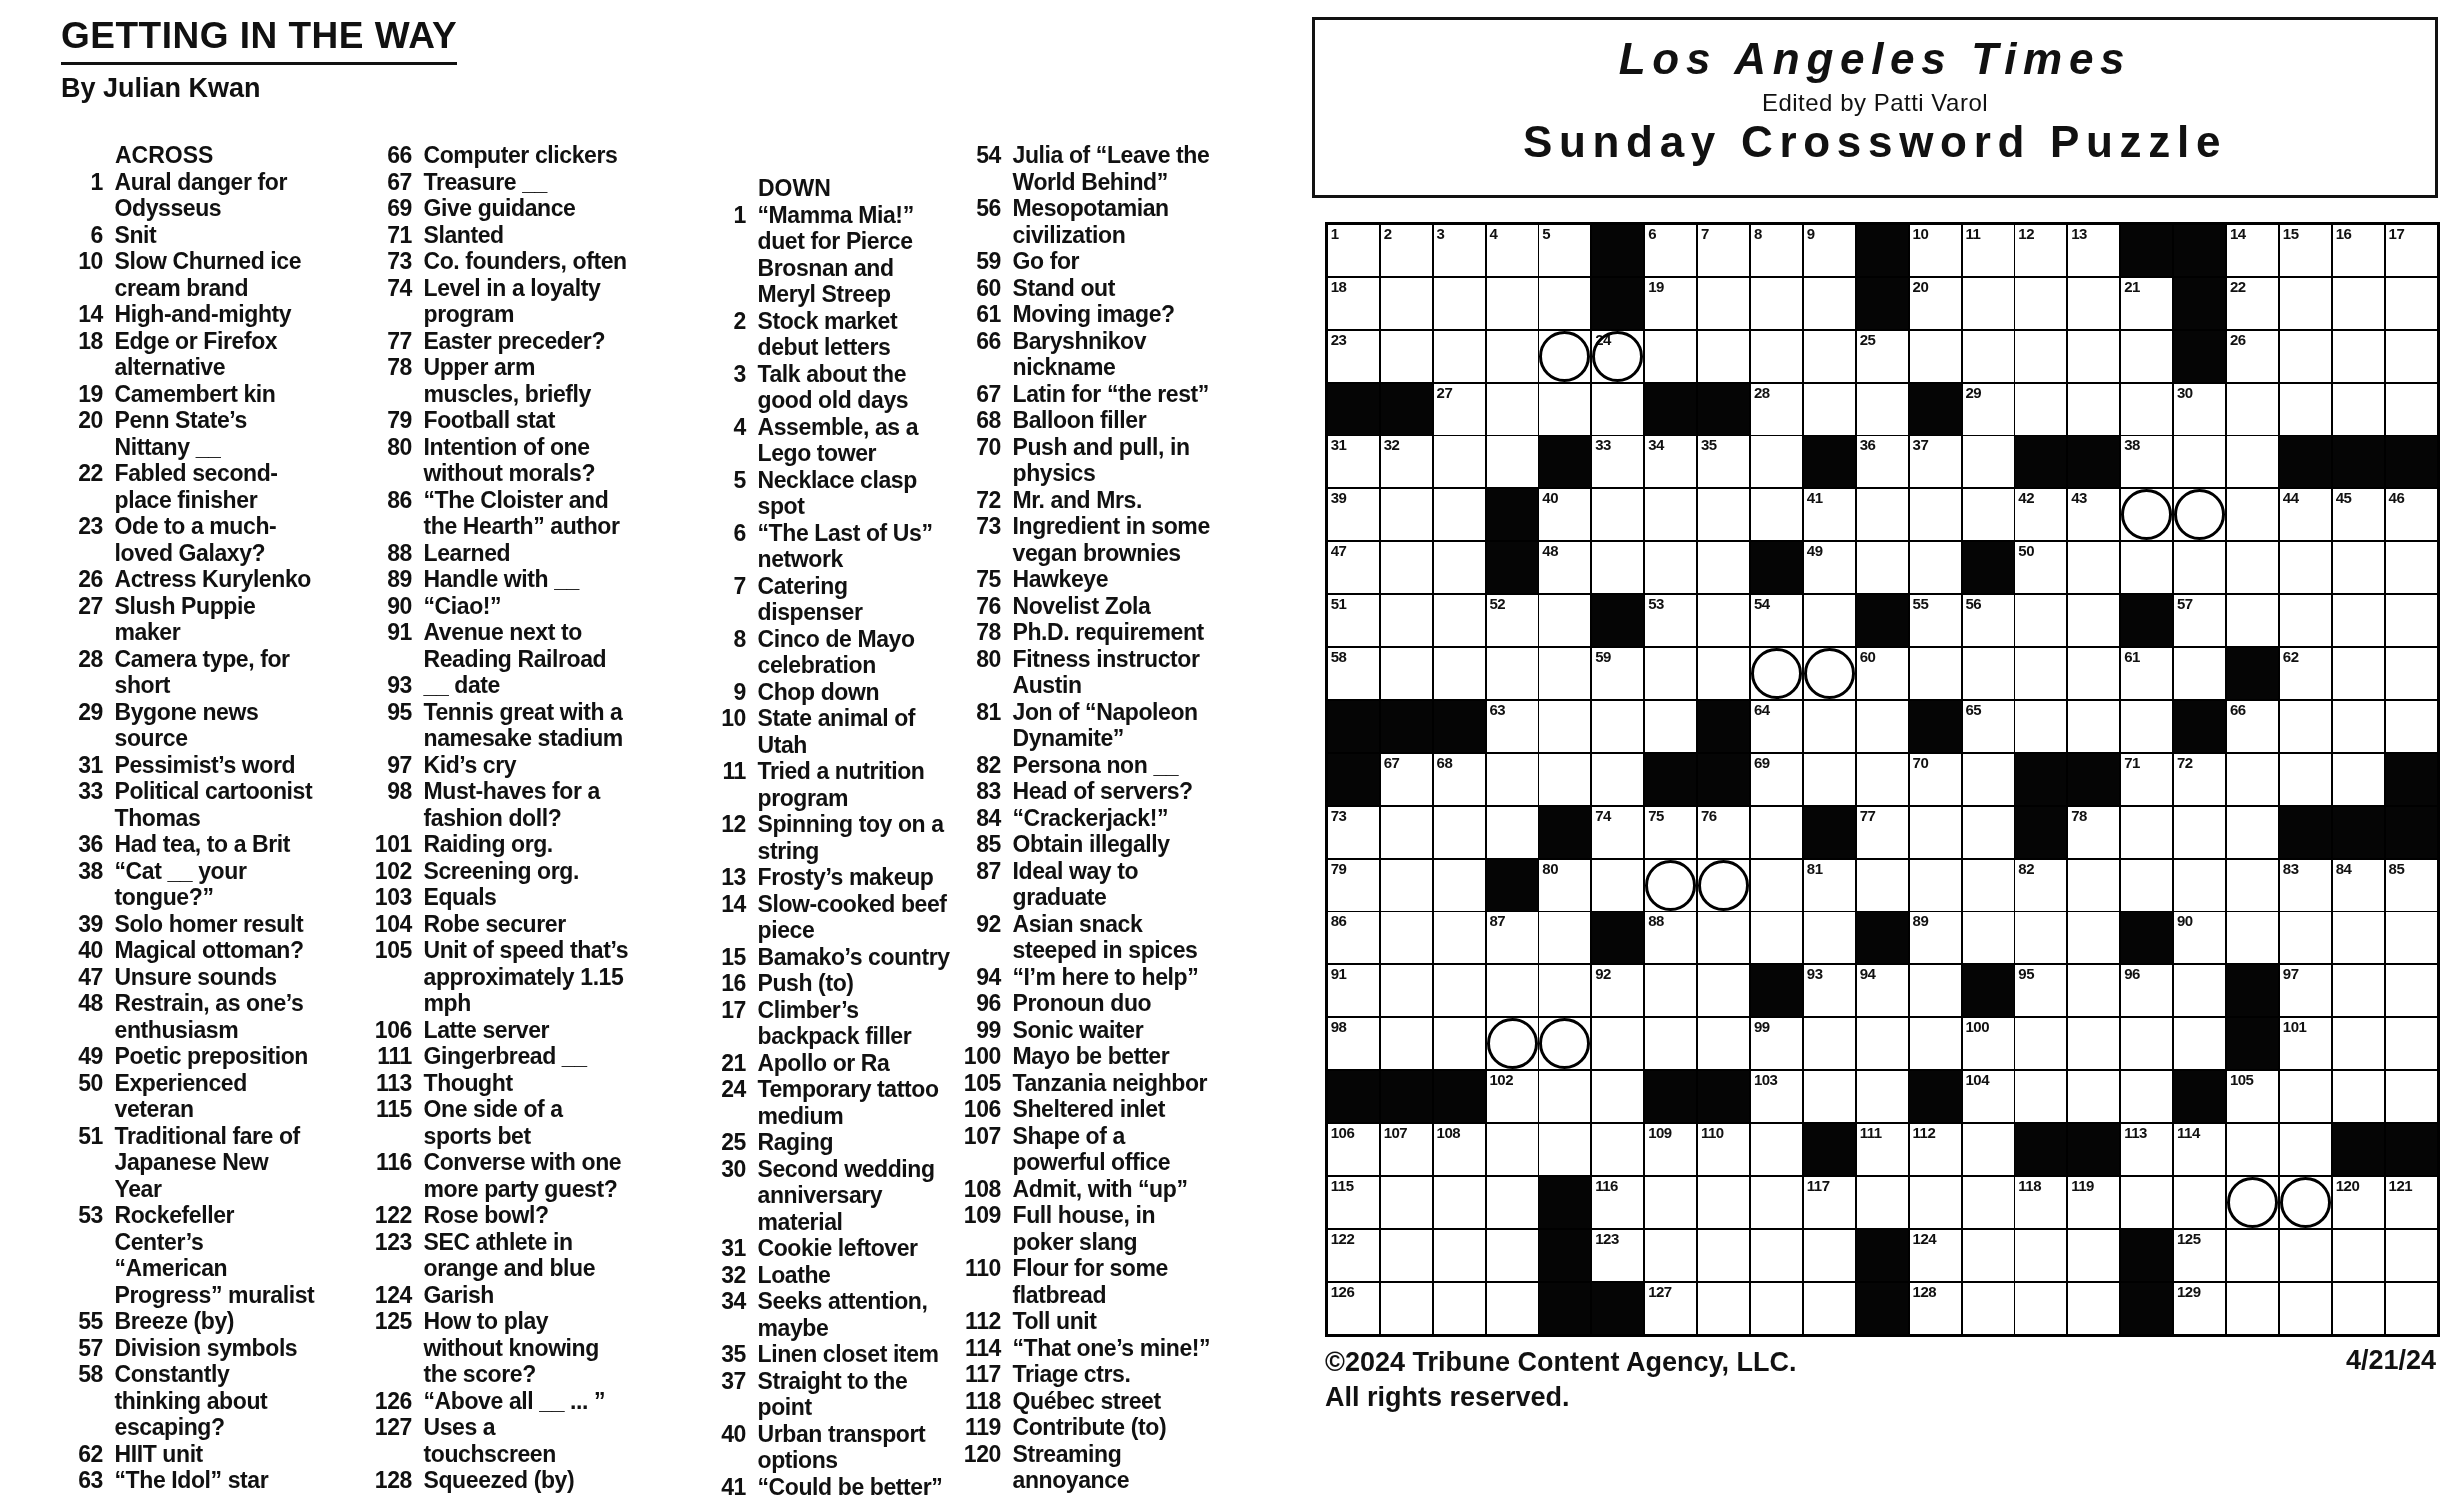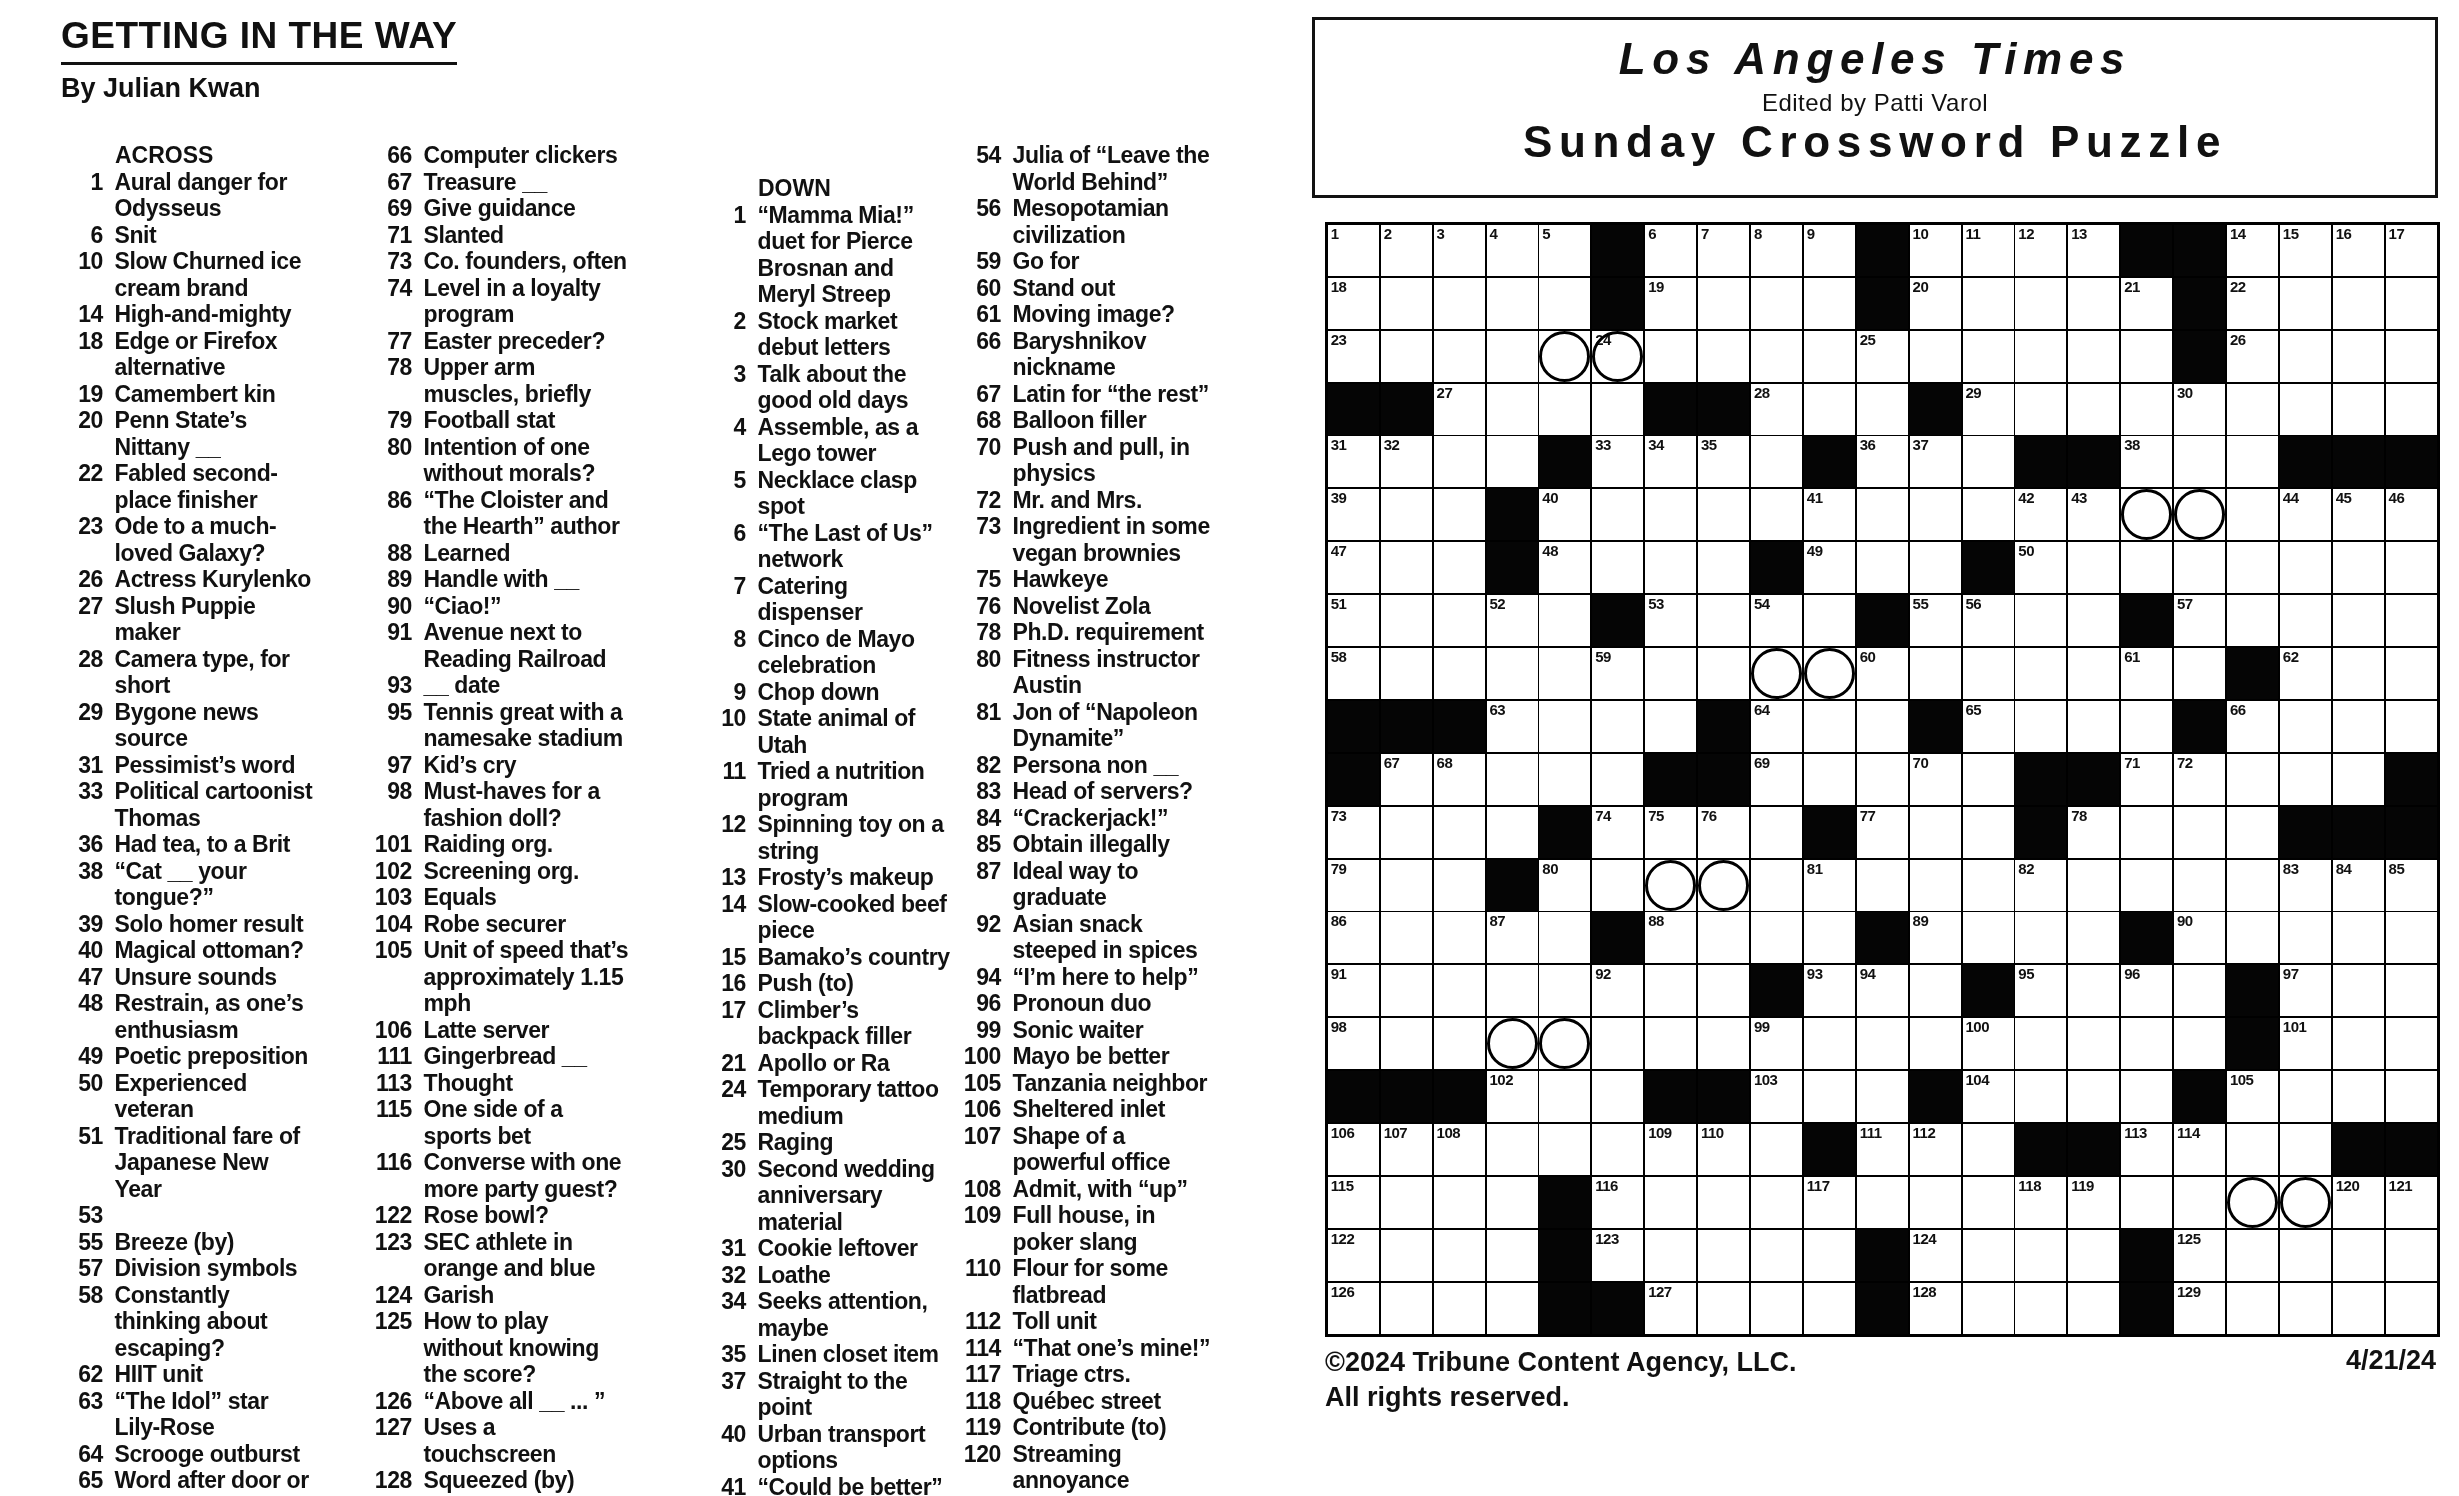--- a/index.html
+++ b/index.html
@@ -141,20 +141,21 @@
       <div class="clue">
         <span class="cnum">50</span>
         <span class="ctext">Experienced veteran</span>
       </div>
       <div class="clue">
         <span class="cnum">51</span>
         <span class="ctext">Traditional fare of Japanese New Year</span>
       </div>
       <div class="clue">
         <span class="cnum">53</span>
+        <span class="ctext">Rockefeller Center’s “American Progress” muralist</span>
       </div>
       <div class="clue">
         <span class="cnum">55</span>
         <span class="ctext">Breeze (by)</span>
       </div>
       <div class="clue">
         <span class="cnum">57</span>
         <span class="ctext">Division symbols</span>
       </div>
       <div class="clue">

